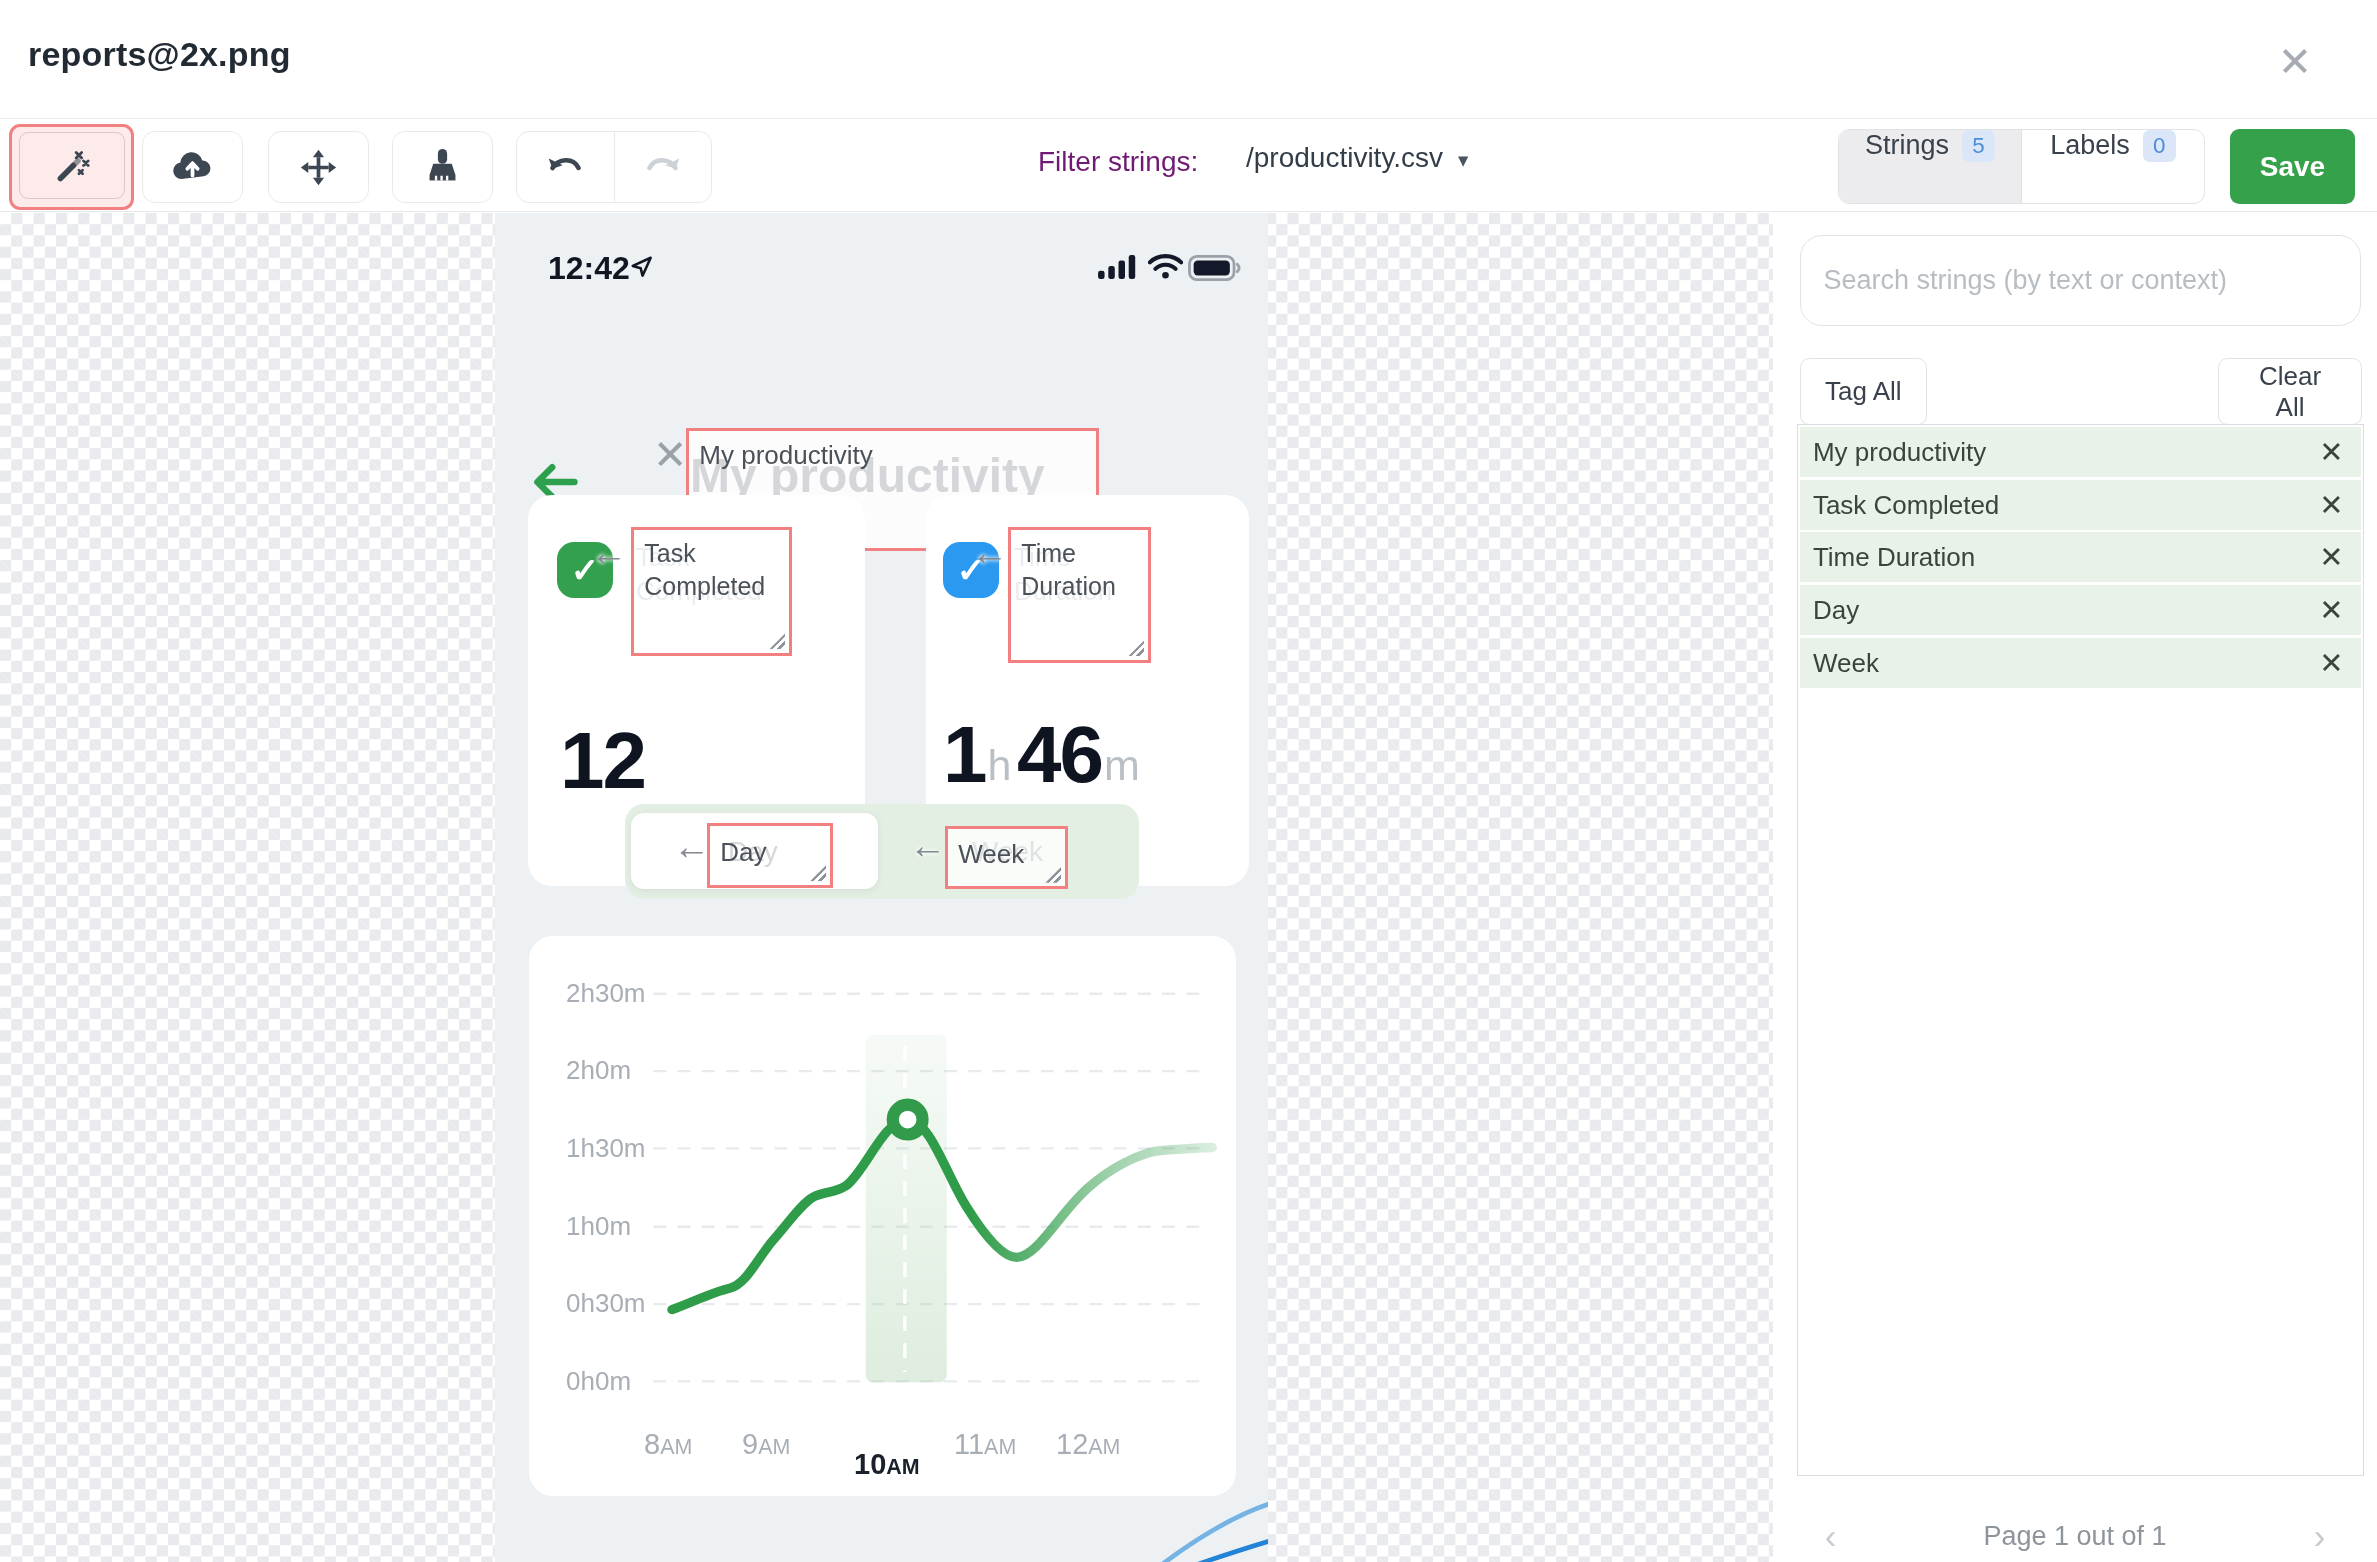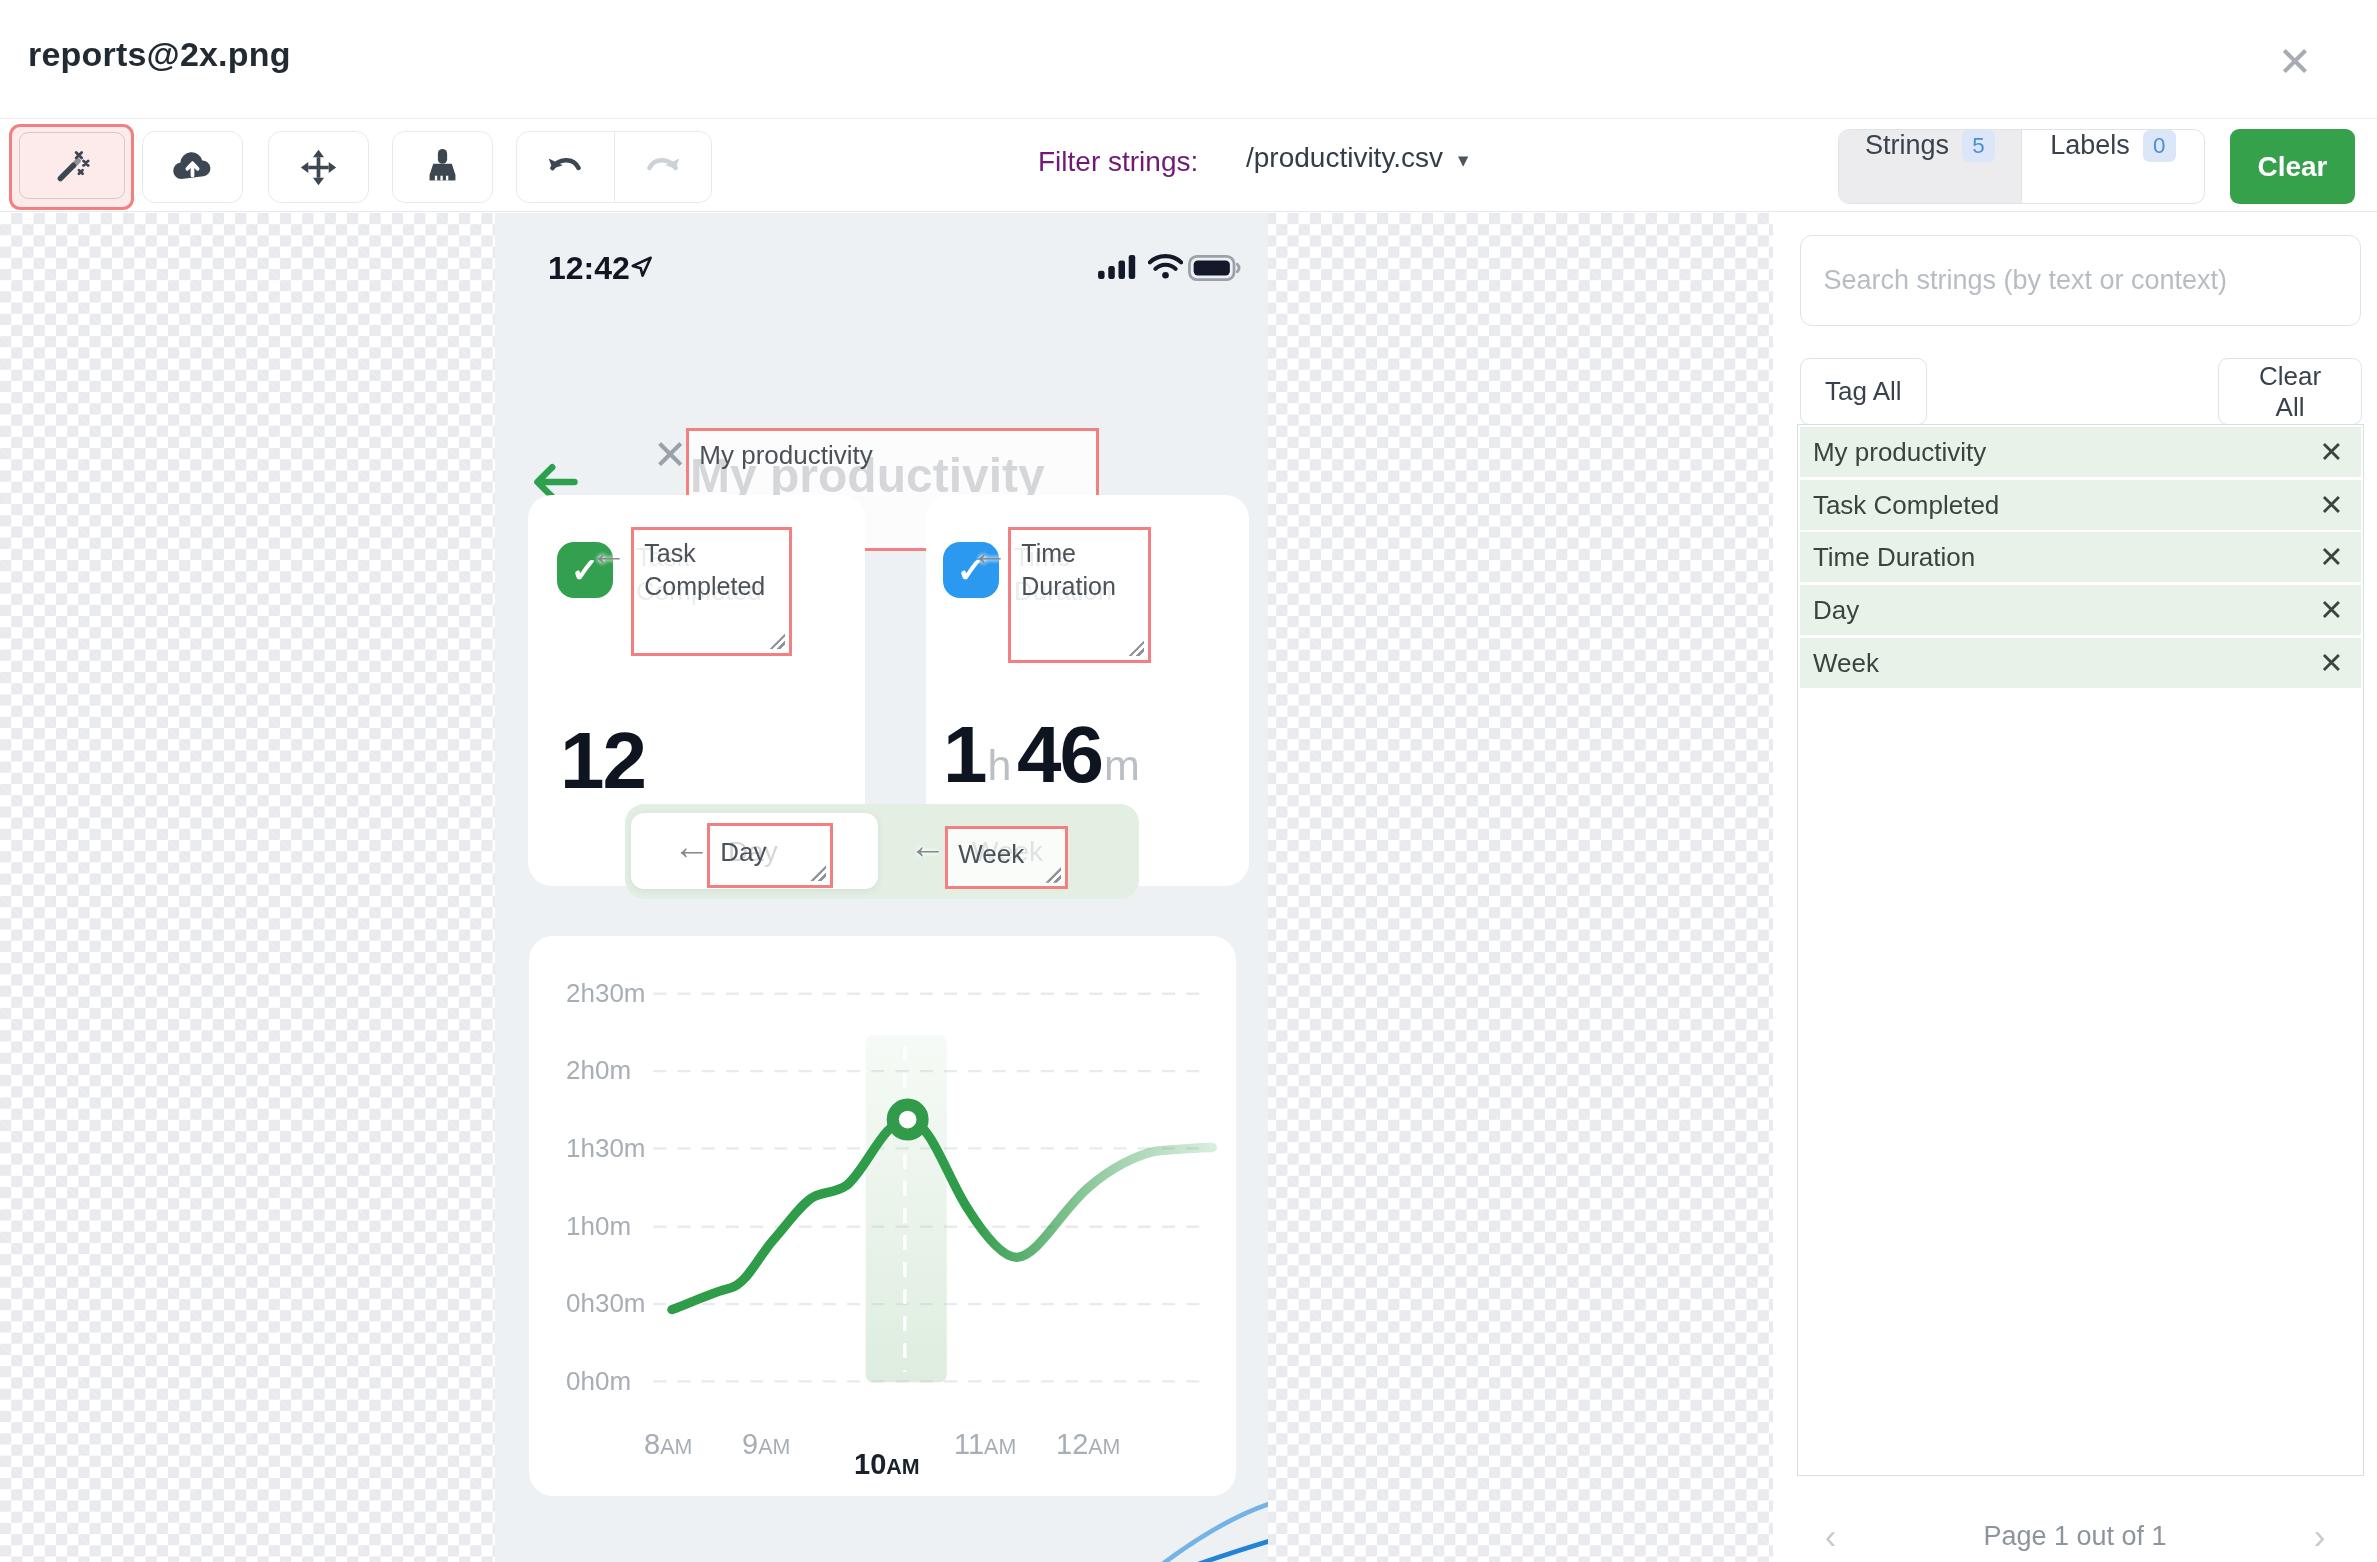--- a/index.html
+++ b/index.html
@@ -67,21 +67,21 @@
   .chart-card { position:absolute; left:34px; top:723px; width:707px; height:560px; background:#fff; border-radius:24px; }
   .ytick { position:absolute; left:37px; width:78px; height:32px; font-size:26px; color:#a7aeb5; text-align:left; }
   .xtick { position:absolute; top:492px; width:103px; text-align:left; font-size:29px; color:#a7aeb5; }
   .xtick .sfx { font-size:21.4px; }
   .xtick.active { color:#18212c; font-weight:700;margin-top:20px; }
   .xtick.active .sfx { color:#18212c; }
 
   
   .sidebar { position:absolute; left:1773px; top:0; width:604px; height:1350px; background:#fff; }
   .search-wrap { position:absolute; left:27px; top:22.4px; width:561px; height:91px; }
-  .search-input { width:100%; height:100%; border:1.9px solid #dfe3e7; border-radius:12px; font-size:27px; font-family:inherit; color:#be185d; padding:0 22.4px; outline:none; }
+  .search-input { width:100%; height:100%; border:1.9px solid #dfe3e7; border-radius:22px; font-size:27px; font-family:inherit; color:#be185d; padding:0 22.4px; outline:none; }
   .search-input::placeholder { color:#b7bdc3; }
   .side-btn { position:absolute; top:145px; height:67px; background:#fff; border:1.9px solid #dfe3e7; border-radius:9.3px; font-size:26px; color:#39424c; font-family:inherit; padding:0 24px; cursor:pointer; }
   .list-panel { position:absolute; left:24px; top:211px; width:567px; height:1052px; background:#fff; border:1.9px solid #d9dde1; padding:1.9px; overflow:hidden; }
   .str-row { position:relative; height:50px; margin-bottom:2.8px; background:#e8f2e8; }
   .str-row .txt { position:absolute; left:13px; top:0; line-height:50px; font-size:26px; color:#3a443e; }
   .str-row .rm { position:absolute; right:9.3px; top:0; width:41px; height:50px; line-height:50px; text-align:center; font-size:29px; color:#3b453f; cursor:pointer; }
   .pager { position:absolute; left:0; top:1303px; width:604px; height:41px; }
   .pager .ptxt { position:absolute; left:0; width:100%; text-align:center; font-size:27px; color:#8d949b; line-height:41px; }
   .pager .chev { position:absolute; top:0; font-size:35px; color:#c6cbd0; line-height:39px; cursor:pointer; width:37px; text-align:center; }
 
@@ -170,21 +170,21 @@
       <div class="tab active">
         <span>Strings</span>
         <span class="badge">5</span>
       </div>
       <div class="tab">
         <span>Labels</span>
         <span class="badge">0</span>
       </div>
     </div>
 
-    <button class="save-btn">Clear</button>
+    <button class="save-btn">Save</button>
   </div>
 
   <div class="content">
 
     <div class="phone">
 
       <div class="status-time">12:42</div>
       <span class="abs" style="left:134px; top:41px;">
         <svg width="26" height="26" viewBox="0 0 24 24">
             <path d="M3.5 11 L20 3.5 L12.5 20 L10.8 13.2 Z" fill="none" stroke="#111722" stroke-width="2.4" stroke-linejoin="round"></path>

